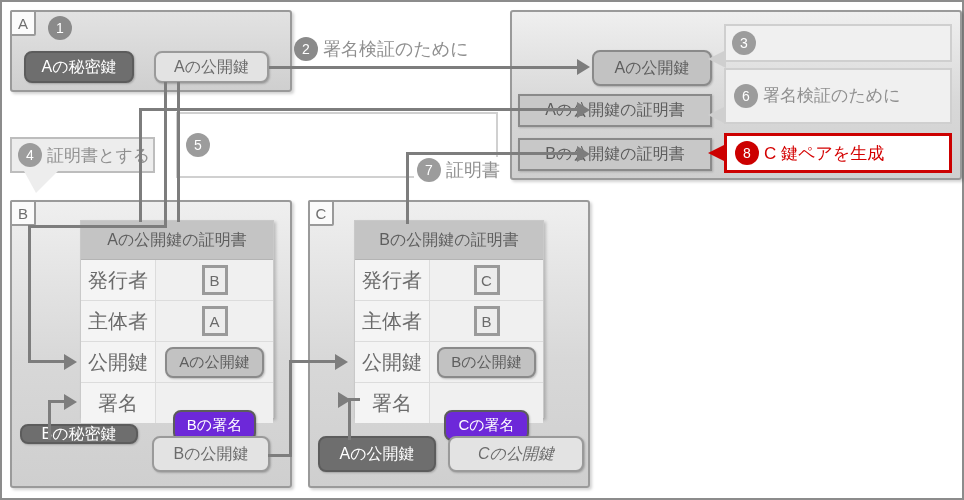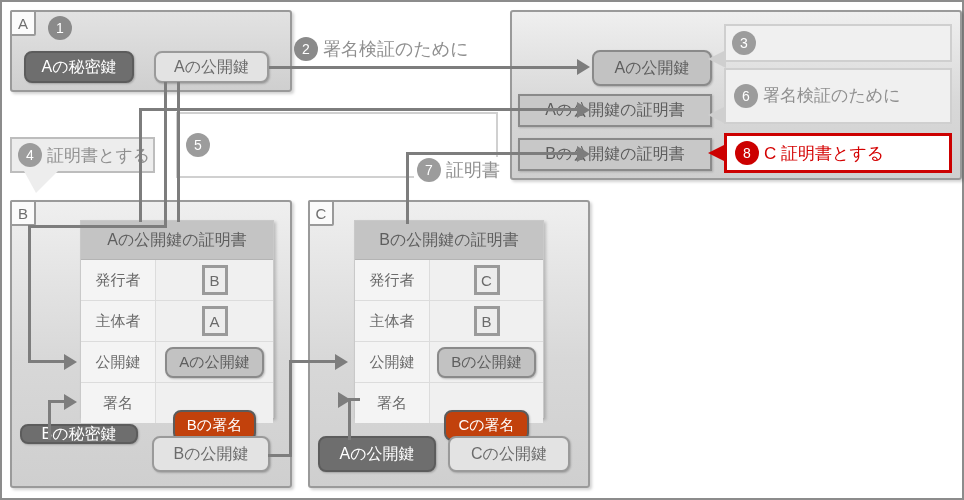--- a/index.html
+++ b/index.html
@@ -40,31 +40,31 @@
 
   
   .cert{position:absolute;box-sizing:border-box;background:#f2f2f2;
         border:1px solid #c9c9c9;box-shadow:2px 2px 3px rgba(0,0,0,.2);}
   .cert-head{height:38px;display:flex;align-items:center;justify-content:center;
              background:#c4c4c4;color:#5e5e5e;font-size:16px;
              border-bottom:1px solid #b4b4b4;}
   .cert-row{display:flex;height:40px;border-bottom:1px solid #dcdcdc;}
   .cert-row:last-child{border-bottom:none;}
   .cert-label{width:74px;display:flex;align-items:center;justify-content:center;
-              color:#6b6b6b;font-size:15px;border-right:1px solid #dcdcdc;
+              color:#6b6b6b;font-size:20px;border-right:1px solid #dcdcdc;
               background:#f4f4f4;}
   .cert-val{flex:1;display:flex;align-items:center;justify-content:center;
             background:#f0f0f0;position:relative;}
   .vsq{width:26px;height:30px;display:flex;align-items:center;justify-content:center;
        background:#ededed;border:3px solid #9a9a9a;color:#6b6b6b;font-size:15px;
        box-sizing:border-box;}
   .vpill{padding:4px 12px;border-radius:8px;font-size:15px;white-space:nowrap;
          box-shadow:1px 1px 2px rgba(0,0,0,.22);}
   .vpill.pubmid{background:#c2c2c2;border:2px solid #8a8a8a;color:#5e5e5e;}
-  .vpill.secret{background:#c2410c;border:2px solid #5c5c5c;color:#ffffff;margin-top:44px;}
+  .vpill.secret{background:#6d28d9;border:2px solid #5c5c5c;color:#ffffff;margin-top:44px;}
 
   
   .callout{position:absolute;box-sizing:border-box;
            background:#ededed;border:2px solid #bdbdbd;
            display:flex;align-items:center;color:#8f8f8f;font-size:17px;
            padding-left:6px;white-space:nowrap;}
   .callout.two-line{align-items:center;}
   .callout.plain{background:#f0f0f0;border:2px solid #cfcfcf;}
   .callout.red{background:#ffffff;border:3px solid #cc0000;color:#d40000;}
 
@@ -116,21 +116,21 @@
   <div class="callout plain two-line" style="left:722px;top:66px;width:228px;height:56px;padding-left:8px;">
     <span class="num light">6</span>
     <span class="ctext">
       <span>署名検証のために</span>
     </span>
   </div>
   <div class="tail" style="left:706px;top:104px;border-top:9px solid transparent;border-bottom:9px solid transparent;border-right:18px solid #cfcfcf;"></div>
 
   <div class="callout red" style="left:722px;top:131px;width:228px;height:40px;padding-left:8px;font-size:17px;">
     <span class="num red">8</span>
-    <span>C 証明書とする</span>
+    <span>C 鍵ペアを生成</span>
   </div>
   <div class="tail" style="left:706px;top:142px;border-top:9px solid transparent;border-bottom:9px solid transparent;border-right:18px solid #cc0000;"></div>
 
   <div class="abs" style="left:292px;top:35px;display:flex;align-items:center;color:#8f8f8f;font-size:18px;">
     <span class="num">2</span>
     <span>署名検証のために</span>
   </div>
   <div class="ln lnh" style="left:267px;top:64px;width:310px;"></div>
   <div class="arw arw-r" style="left:575px;top:57px;"></div>
 
@@ -211,21 +211,21 @@
     </div>
     <div class="cert-row">
       <div class="cert-label">署名</div>
       <div class="cert-val">
           <span class="vpill secret">Cの署名</span>
         </div>
     </div>
   </div>
 
   <div class="pill secret" style="left:316px;top:434px;width:118px;height:36px;">Aの公開鍵</div>
-  <div class="pill public" style="left:446px;top:434px;width:122px;height:36px;">Cの公開鍵</div>
+  <div class="pill public" style="left:446px;top:434px;width:136px;height:36px;font-style:italic;">Cの公開鍵</div>
 
   <div class="ln lnv" style="left:162px;top:80px;height:145px;"></div>
   <div class="ln lnh" style="left:26px;top:223px;width:139px;"></div>
   <div class="ln lnv" style="left:26px;top:223px;height:138px;"></div>
   <div class="ln lnh" style="left:26px;top:358px;width:38px;"></div>
   <div class="arw arw-r" style="left:62px;top:352px;"></div>
 
   <div class="ln lnv" style="left:175px;top:80px;height:140px;"></div>
 
   <div class="ln lnv" style="left:175px;top:100px;height:0px;"></div>

